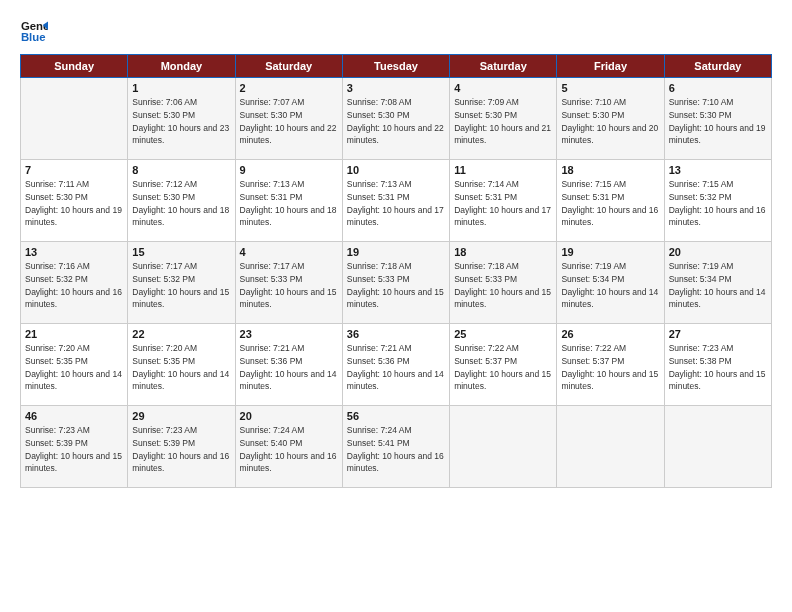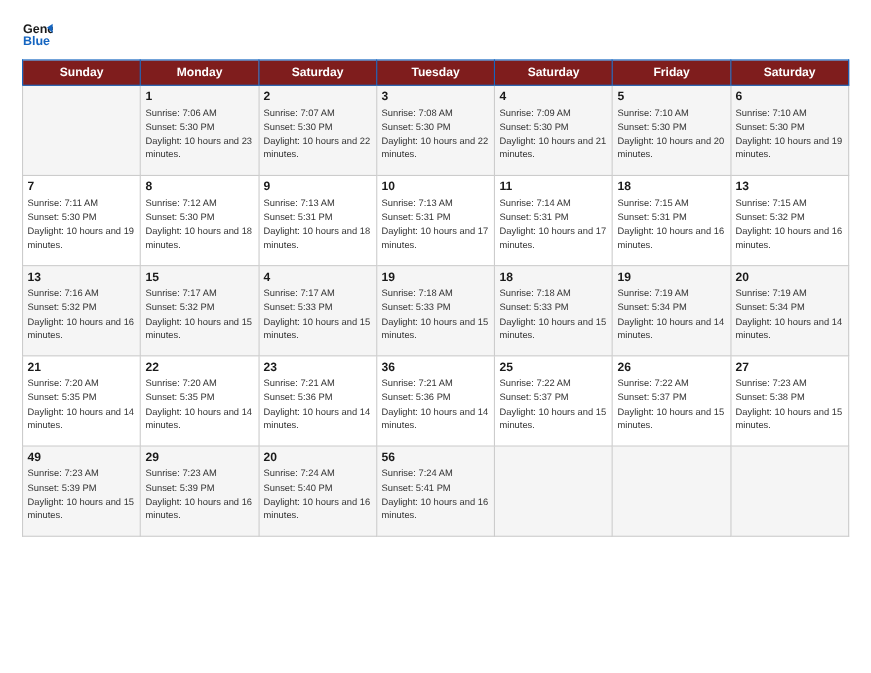--- a/index.html
+++ b/index.html
@@ -172,21 +172,21 @@
           <td><span class="day-num">36</span>
           <span class="day-info">Sunrise: 7:21 AM<br>Sunset: 5:36 PM<br>Daylight: 10 hours and 14 minutes.</span></td>
           <td><span class="day-num">25</span>
           <span class="day-info">Sunrise: 7:22 AM<br>Sunset: 5:37 PM<br>Daylight: 10 hours and 15 minutes.</span></td>
           <td><span class="day-num">26</span>
           <span class="day-info">Sunrise: 7:22 AM<br>Sunset: 5:37 PM<br>Daylight: 10 hours and 15 minutes.</span></td>
           <td><span class="day-num">27</span>
           <span class="day-info">Sunrise: 7:23 AM<br>Sunset: 5:38 PM<br>Daylight: 10 hours and 15 minutes.</span></td>
         </tr>
         <tr>
-          <td><span class="day-num">49</span>
+          <td><span class="day-num">46</span>
           <span class="day-info">Sunrise: 7:23 AM<br>Sunset: 5:39 PM<br>Daylight: 10 hours and 15 minutes.</span></td>
           <td><span class="day-num">29</span>
           <span class="day-info">Sunrise: 7:23 AM<br>Sunset: 5:39 PM<br>Daylight: 10 hours and 16 minutes.</span></td>
           <td><span class="day-num">20</span>
           <span class="day-info">Sunrise: 7:24 AM<br>Sunset: 5:40 PM<br>Daylight: 10 hours and 16 minutes.</span></td>
           <td><span class="day-num">56</span>
           <span class="day-info">Sunrise: 7:24 AM<br>Sunset: 5:41 PM<br>Daylight: 10 hours and 16 minutes.</span></td>
           <td></td>
           <td></td>
           <td></td>

